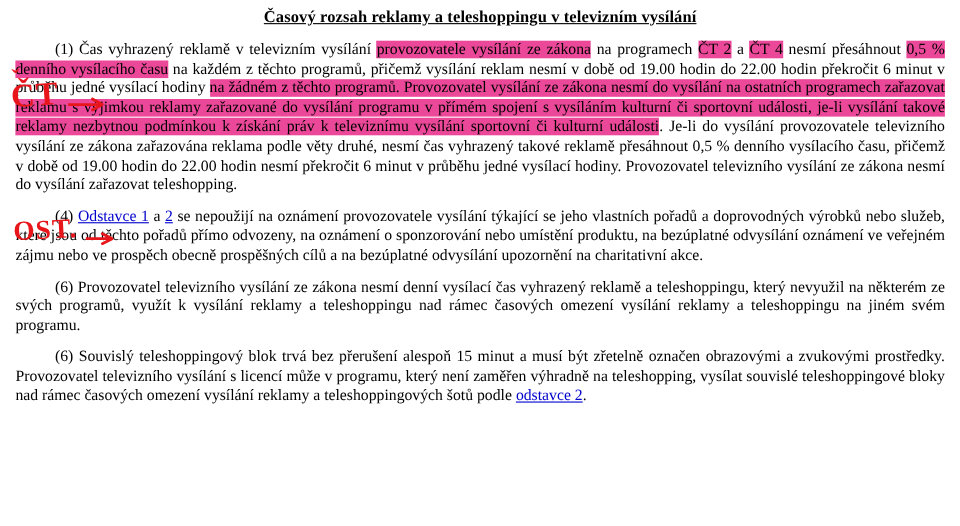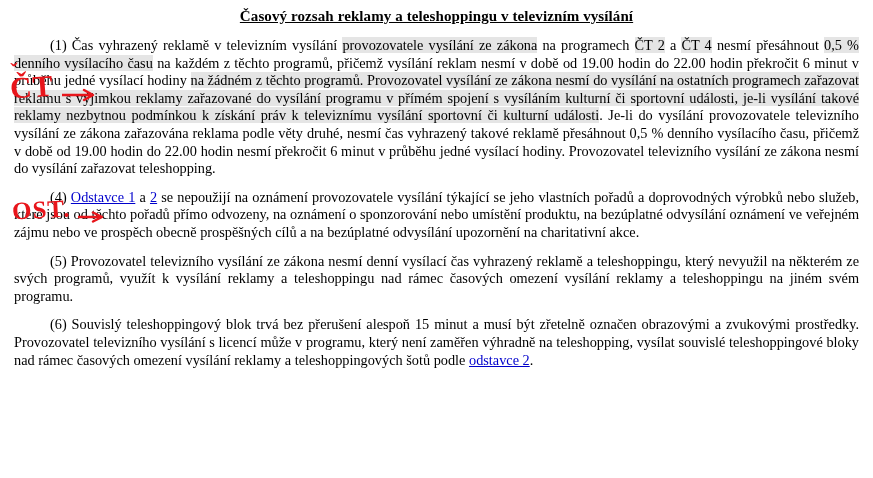--- a/index.html
+++ b/index.html
@@ -35,21 +35,21 @@
     text-align: justify;
     font-size: 14.3px;
     line-height: 17.6px;
     text-indent: 36px;
     hyphens: none;
   }
   p.para:last-child {
     margin-bottom: 0;
   }
   .hl {
-    background: #e5e5e5;
+    background: #ec4899;
   }
   .lnk {
     color: #0000cc;
     text-decoration: underline;
     cursor: pointer;
   }
   
   .annot {
     position: absolute;
     color: #e8151b;
@@ -98,21 +98,21 @@
 </head>
 <body>
 
 <div class="page">
 
   <div class="doc-title">Časový rozsah reklamy a teleshoppingu v televizním vysílání</div>
 
   <div id="body-text">
       <p class="para"><span>(1) Čas vyhrazený reklamě v televizním vysílání </span><span class="hl">provozovatele vysílání ze zákona</span><span> na programech </span><span class="hl">ČT 2</span><span> a </span><span class="hl">ČT 4</span><span> nesmí přesáhnout </span><span class="hl">0,5 % denního vysílacího času</span><span> na každém z těchto programů, přičemž vysílání reklam nesmí v době od 19.00 hodin do 22.00 hodin překročit 6 minut v průběhu jedné vysílací hodiny </span><span class="hl">na žádném z těchto programů</span><span class="hl">. Provozovatel vysílání ze zákona nesmí do vysílání na ostatních programech zařazovat reklamu s výjimkou reklamy zařazované do vysílání programu v přímém spojení s vysíláním kulturní či sportovní události, je-li vysílání takové reklamy nezbytnou podmínkou k získání práv k televiznímu vysílání sportovní či kulturní události</span><span>. Je-li do vysílání provozovatele televizního vysílání ze zákona zařazována reklama podle věty druhé, nesmí čas vyhrazený takové reklamě přesáhnout 0,5 % denního vysílacího času, přičemž v době od 19.00 hodin do 22.00 hodin nesmí překročit 6 minut v průběhu jedné vysílací hodiny. Provozovatel televizního vysílání ze zákona nesmí do vysílání zařazovat teleshopping.</span></p>
       <p class="para"><span>(4) </span><span class="lnk">Odstavce 1</span><span> a </span><span class="lnk">2</span><span> se nepoužijí na oznámení provozovatele vysílání týkající se jeho vlastních pořadů a doprovodných výrobků nebo služeb, které jsou od těchto pořadů přímo odvozeny, na oznámení o sponzorování nebo umístění produktu, na bezúplatné odvysílání oznámení ve veřejném zájmu nebo ve prospěch obecně prospěšných cílů a na bezúplatné odvysílání upozornění na charitativní akce.</span></p>
-      <p class="para"><span>(5) Provozovatel televizního vysílání ze zákona nesmí denní vysílací čas vyhrazený reklamě a teleshoppingu, který nevyužil na některém ze svých programů, využít k vysílání reklamy a teleshoppingu nad rámec časových omezení vysílání reklamy a teleshoppingu na jiném svém programu.</span></p>
+      <p class="para"><span>(6) Provozovatel televizního vysílání ze zákona nesmí denní vysílací čas vyhrazený reklamě a teleshoppingu, který nevyužil na některém ze svých programů, využít k vysílání reklamy a teleshoppingu nad rámec časových omezení vysílání reklamy a teleshoppingu na jiném svém programu.</span></p>
       <p class="para"><span>(6) Souvislý teleshoppingový blok trvá bez přerušení alespoň 15 minut a musí být zřetelně označen obrazovými a zvukovými prostředky. Provozovatel televizního vysílání s licencí může v programu, který není zaměřen výhradně na teleshopping, vysílat souvislé teleshoppingové bloky nad rámec časových omezení vysílání reklamy a teleshoppingových šotů podle </span><span class="lnk">odstavce 2</span><span>.</span></p>
     </div>
 
   <div class="annot" id="annot-ct">
     <span class="carons">ˇ</span>
     <span>ČT</span>
   </div>
   <svg class="arrow-ct" viewBox="0 0 36 14">
     <path d="M0 7 L28 7" stroke="#e8151b" stroke-width="2.5" fill="none" stroke-linecap="round"></path>
     <path d="M22 2 L31 7 L22 12" stroke="#e8151b" stroke-width="2.5" fill="none" stroke-linecap="round" stroke-linejoin="round"></path>

